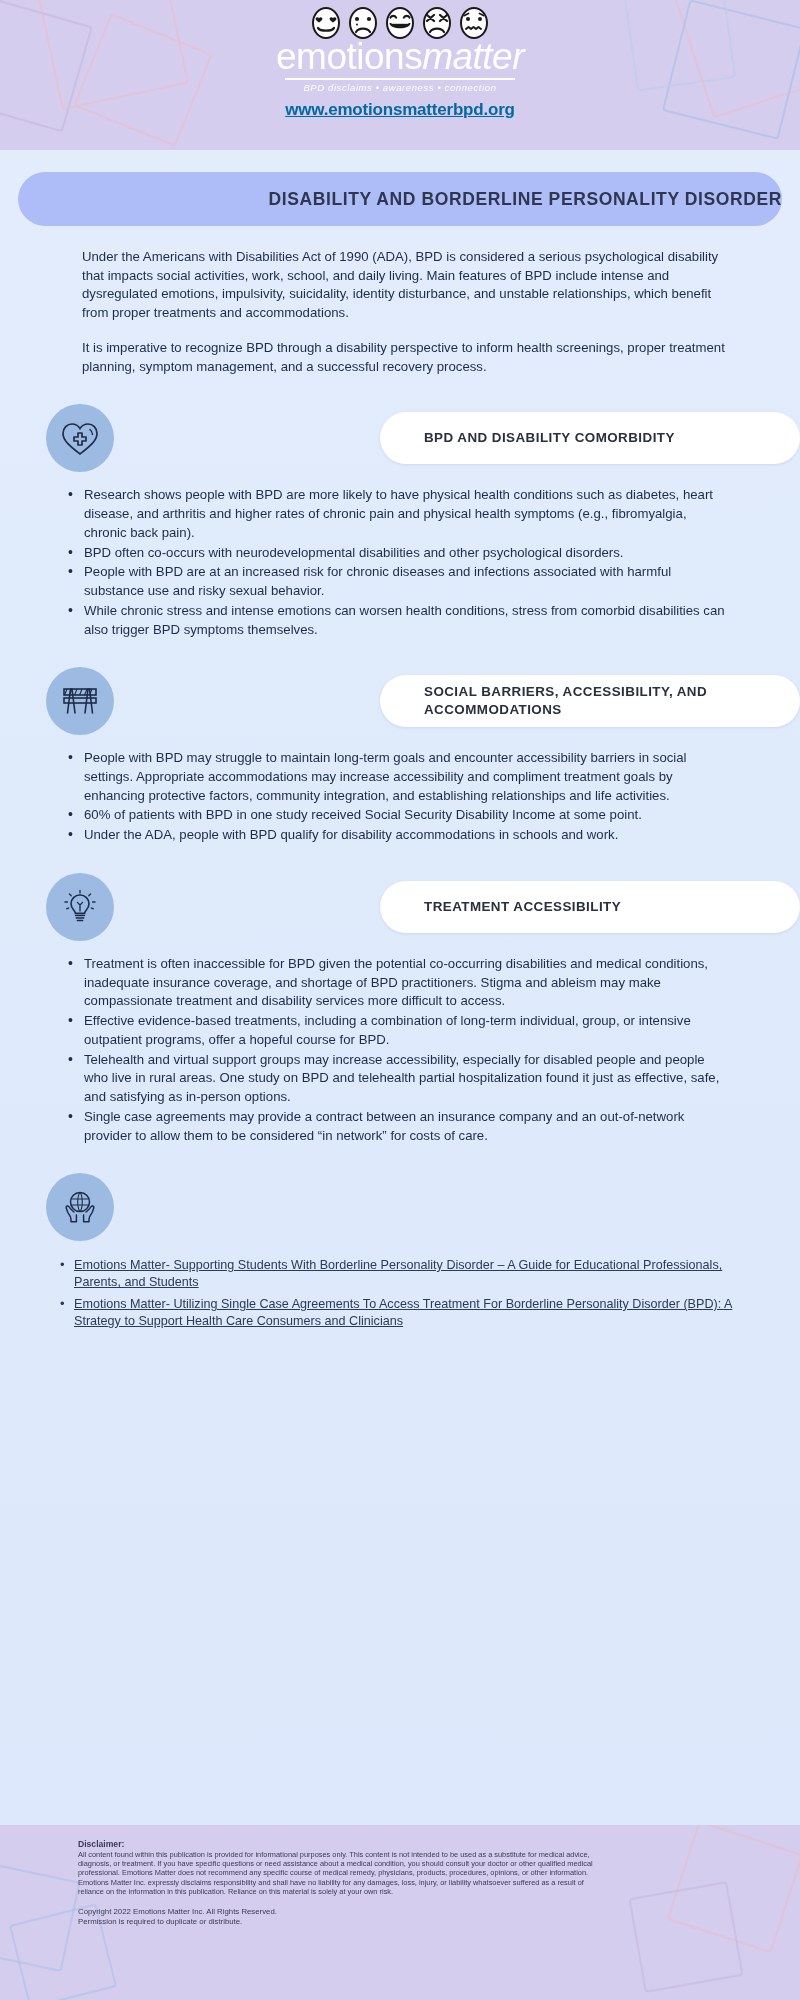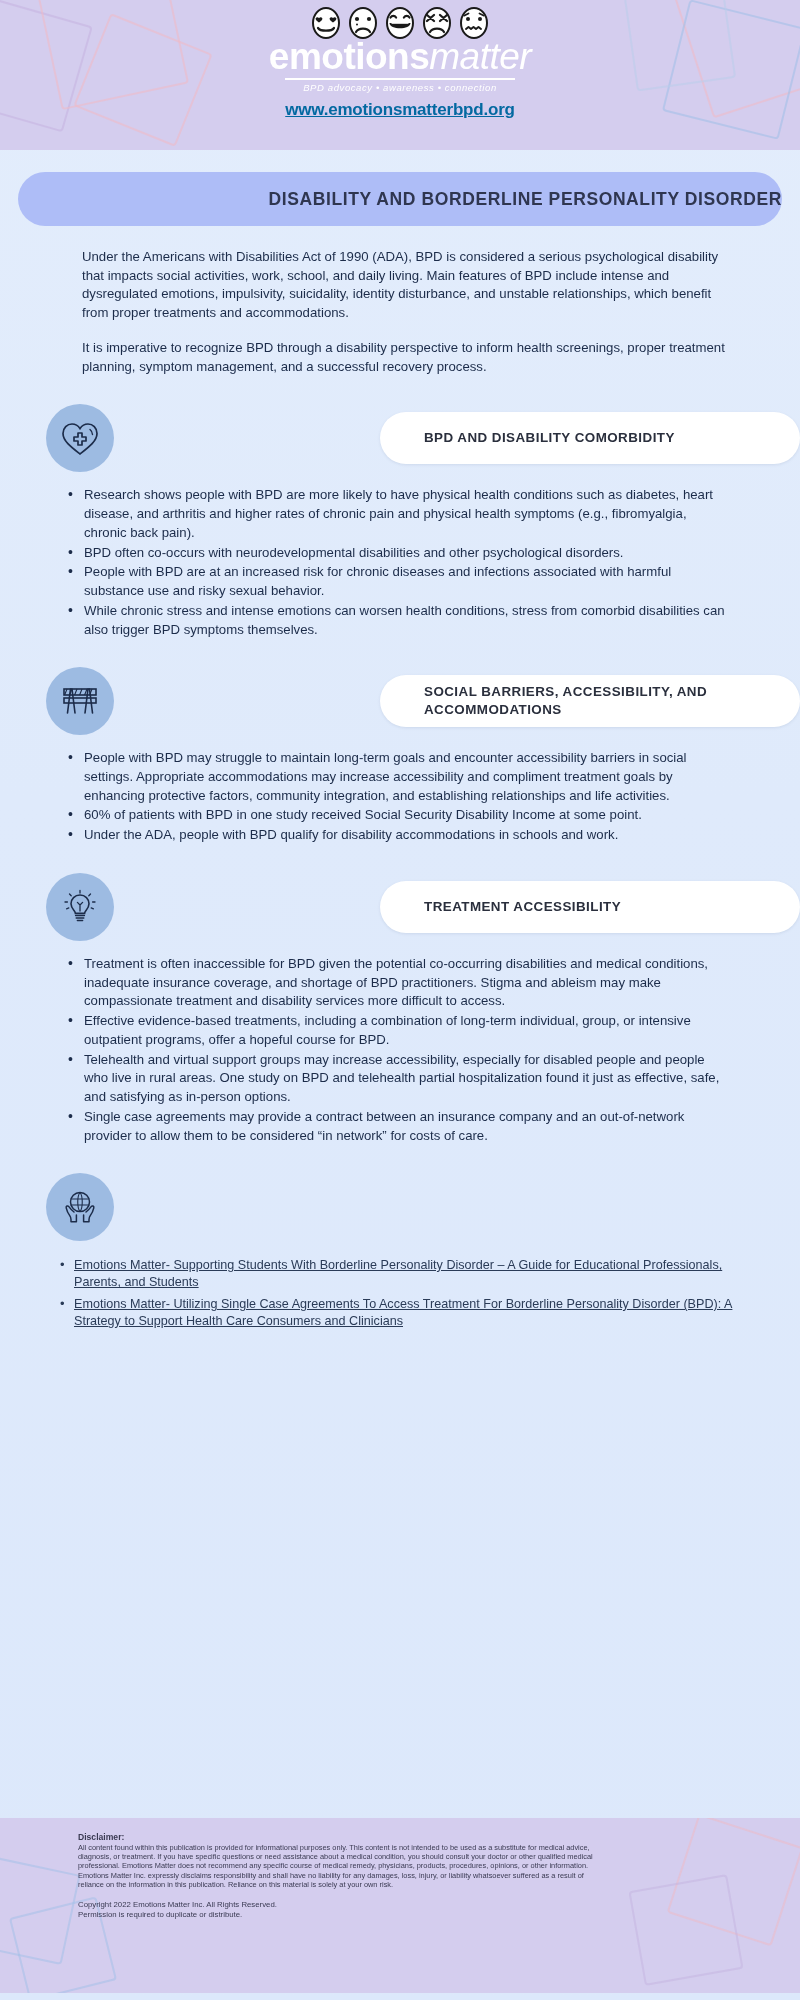--- a/index.html
+++ b/index.html
@@ -44,21 +44,21 @@
   }
   .faces { display: flex; justify-content: center; gap: 1px; }
   .faces svg { display: block; }
   .wordmark {
     font-size: 37px;
     color: #ffffff;
     letter-spacing: -0.5px;
     line-height: 1;
     margin-top: -2px;
   }
-  .wordmark .w-light { font-weight: 700; }
+  .wordmark .w-light { font-weight: 400; }
   .wordmark .w-ital { font-style: italic; font-weight: 400; }
   .rule {
     width: 230px; height: 2px; background: #ffffff;
     margin: 3px auto 2px auto;
   }
   .tagline {
     font-size: 9.5px; color: #ffffff; letter-spacing: .6px;
     font-style: italic;
   }
   .weburl {
@@ -156,21 +156,21 @@
     content: "•";
     position: absolute; left: 8px; top: -1px; font-size: 13px;
   }
   .res-list a, .res-link {
     color: #2a3b57; text-decoration: underline;
   }
 
   
   .footer {
     position: absolute;
-    left: 0; bottom: 7px;
+    left: 0; bottom: 0;
     width: 800px;
     height: 175px;
     background: #d4cdee;
     overflow: hidden;
   }
   .ft-deco { position: absolute; border: 2px solid; border-radius: 4px; opacity: .5; }
   .f1 { left: -24px; top: 46px;  width: 96px;  height: 92px;  border-color: #9fc0e8; transform: rotate(12deg); }
   .f2 { left: 18px;  top: 88px;  width: 90px;  height: 86px;  border-color: #9fc0e8; transform: rotate(-14deg); }
   .f3 { right: 10px; top: 10px;  width: 110px; height: 104px; border-color: #f0b9c4; transform: rotate(18deg); }
   .f4 { right: 64px; top: 64px;  width: 100px; height: 96px;  border-color: #c4b3e0; transform: rotate(-10deg); }
@@ -228,21 +228,21 @@
         <svg width="36" height="34" viewBox="0 0 36 34">
           <ellipse cx="18" cy="17" rx="13" ry="15" fill="#fff" stroke="#1a1a1a" stroke-width="2"></ellipse>
           <circle cx="12" cy="13" r="2" fill="#1a1a1a"></circle>
           <circle cx="24" cy="13" r="2" fill="#1a1a1a"></circle>
           <path d="M8.5 9.5l4-2M27.5 9.5l-4-2" stroke="#1a1a1a" stroke-width="1.8" stroke-linecap="round"></path>
           <path d="M10 23l2.5-2 2.5 2 2.5-2 2.5 2 2.5-2 2.5 2" fill="none" stroke="#1a1a1a" stroke-width="2" stroke-linejoin="round" stroke-linecap="round"></path>
         </svg>
       </div>
       <div class="wordmark"><span class="w-light">emotions</span><span class="w-ital">matter</span></div>
       <div class="rule"></div>
-      <div class="tagline">BPD advocacy • awareness • connection</div>
+      <div class="tagline">BPD disclaims • awareness • connection</div>
       <div class="weburl">www.emotionsmatterbpd.org</div>
     </div>
   </div>
 
   <div class="title-band">
     <h1>DISABILITY AND BORDERLINE PERSONALITY DISORDER</h1>
   </div>
 
   <div class="intro">
     <p>Under the Americans with Disabilities Act of 1990 (ADA), BPD is considered a serious psychological disability that impacts social activities, work, school, and daily living. Main features of BPD include intense and dysregulated emotions, impulsivity, suicidality, identity disturbance, and unstable relationships, which benefit from proper treatments and accommodations.</p>

